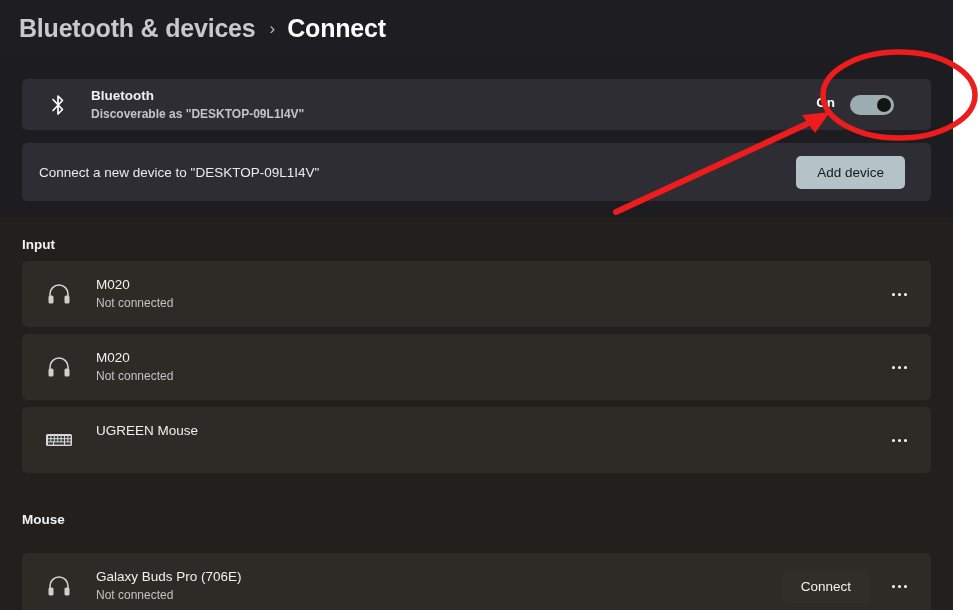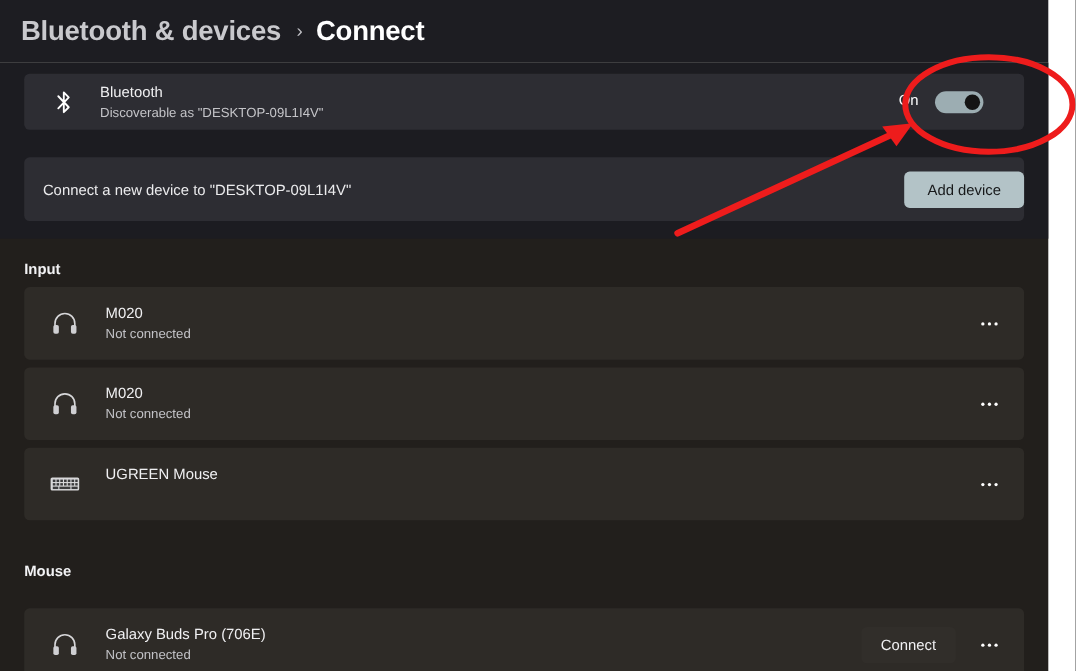--- a/index.html
+++ b/index.html
@@ -72,24 +72,25 @@
   .card {
     position: absolute;
     left: 22px;
     width: 909px;
     border-radius: 5px;
     display: flex;
     align-items: center;
   }
 
   .card-bluetooth {
-    top: 10px;
+    top: 22px;
     height: 51px;
     background: #2d2d33;
     padding: 0 0 0 17px;
+    font-weight: bold;
   }
   .card-addrow {
     top: 86px;
     height: 58px;
     background: #2d2d33;
     padding: 0 0 0 17px;
   }
   .card-device {
     height: 66px;
     background: #2e2b27;
@@ -146,20 +147,21 @@
     background: #141414;
   }
 
   
   .add-text {
     font-size: 13.5px;
     color: #ebebed;
     flex: 1 1 auto;
   }
   .btn-add {
+    margin-right: 26px;
     background: #b3c3c7;
     color: #17191a;
     font-size: 13.5px;
     font-family: "Liberation Sans", sans-serif;
     border: none;
     border-radius: 5px;
     padding: 9px 21px;
     cursor: pointer;
     flex: 0 0 auto;
     text-align: center;

